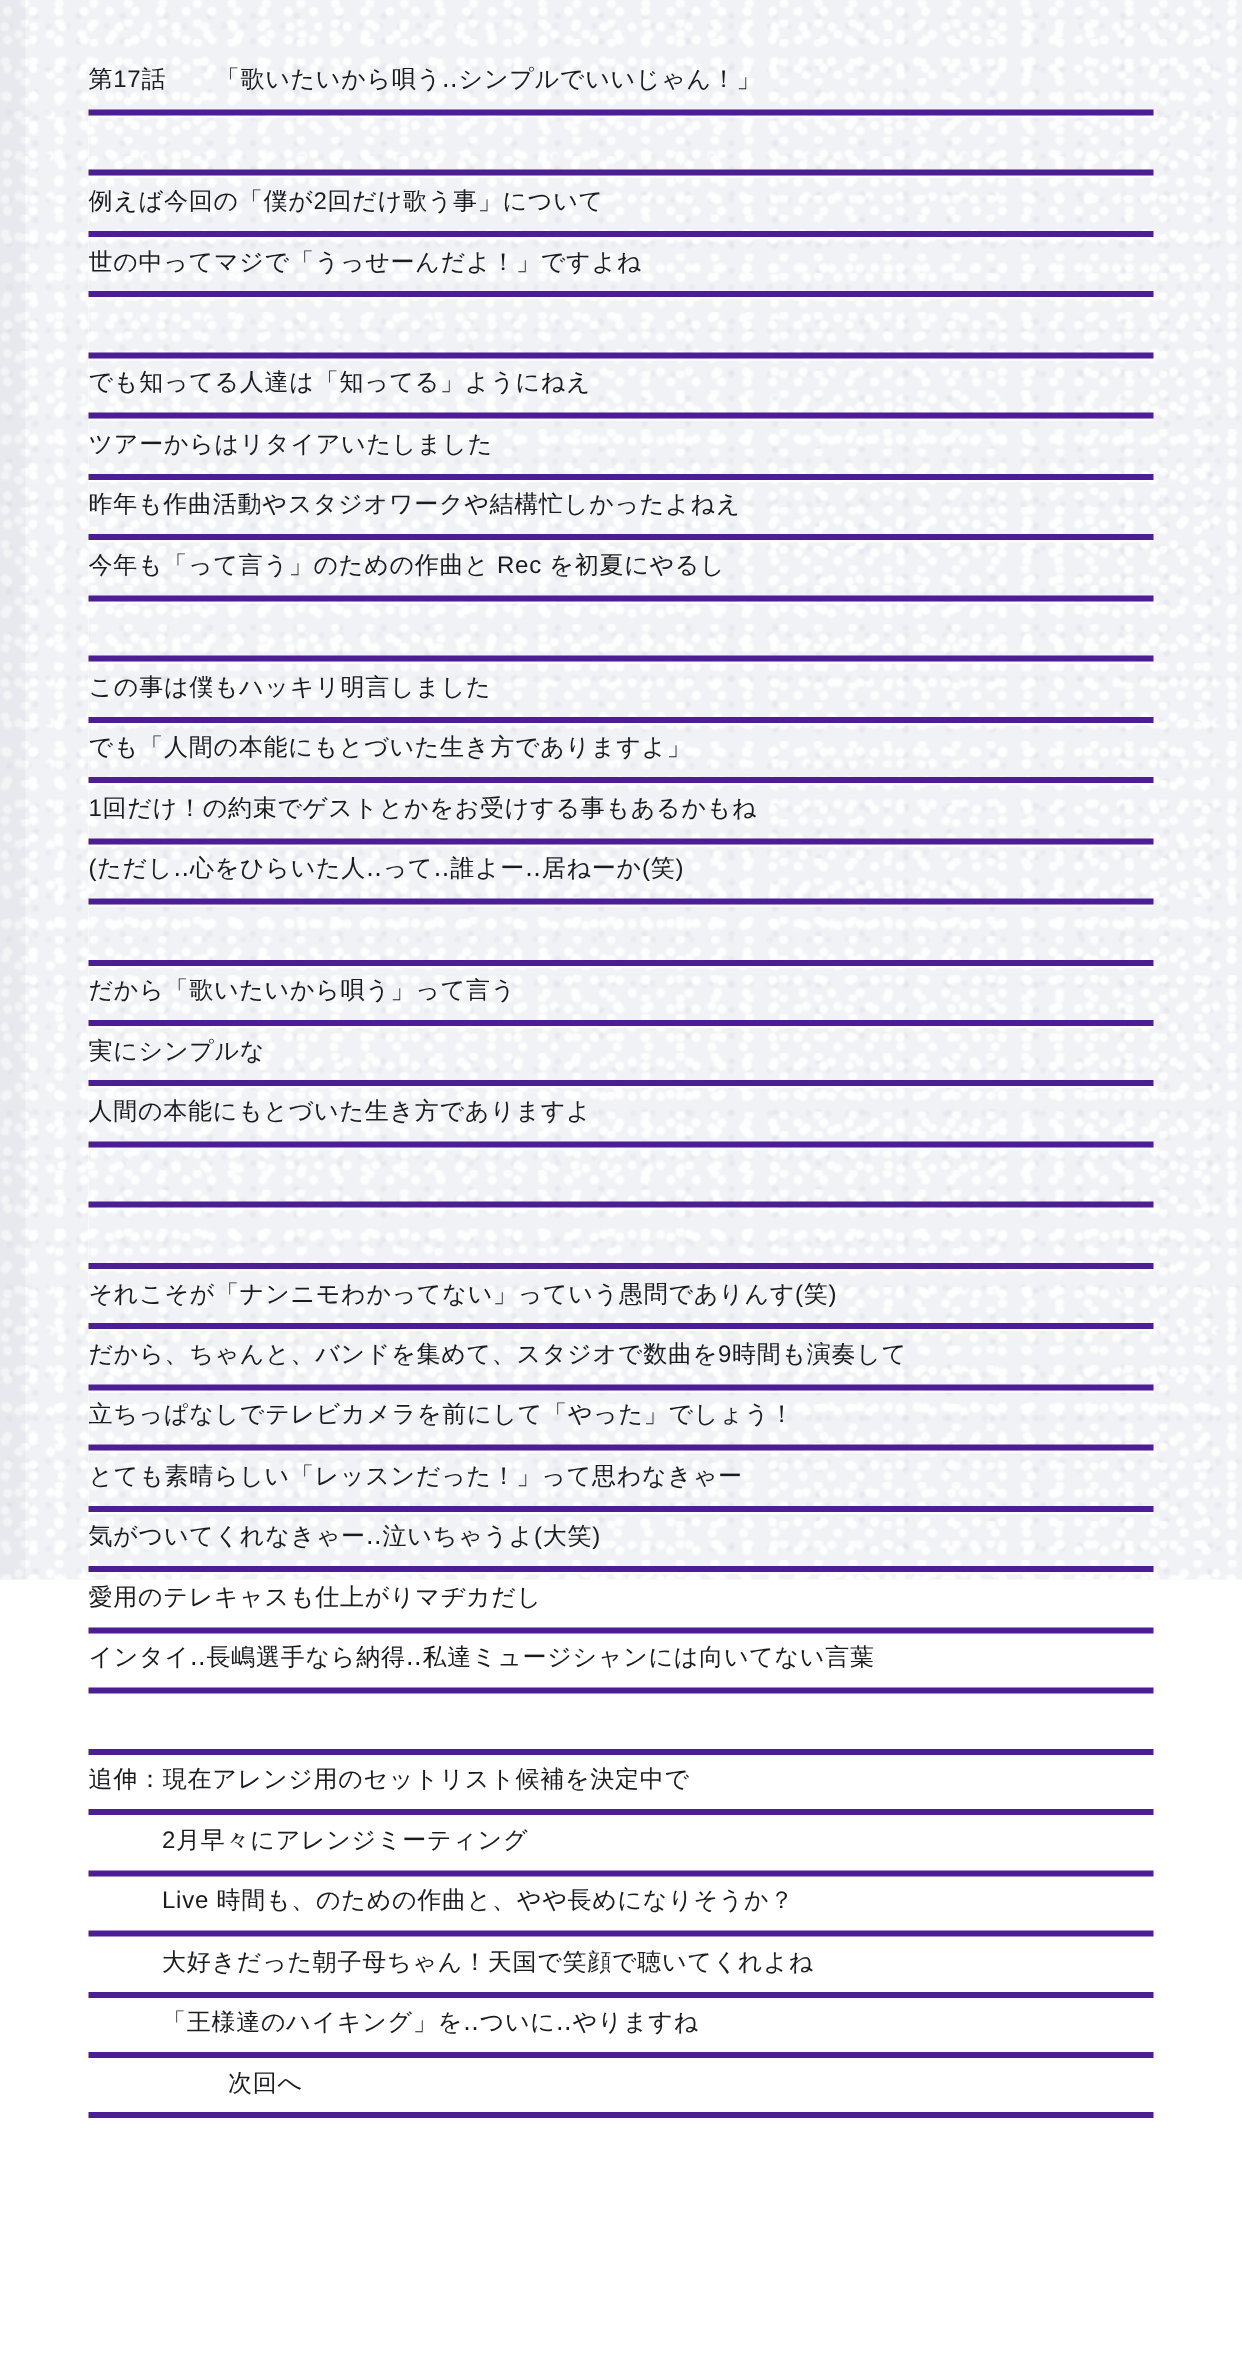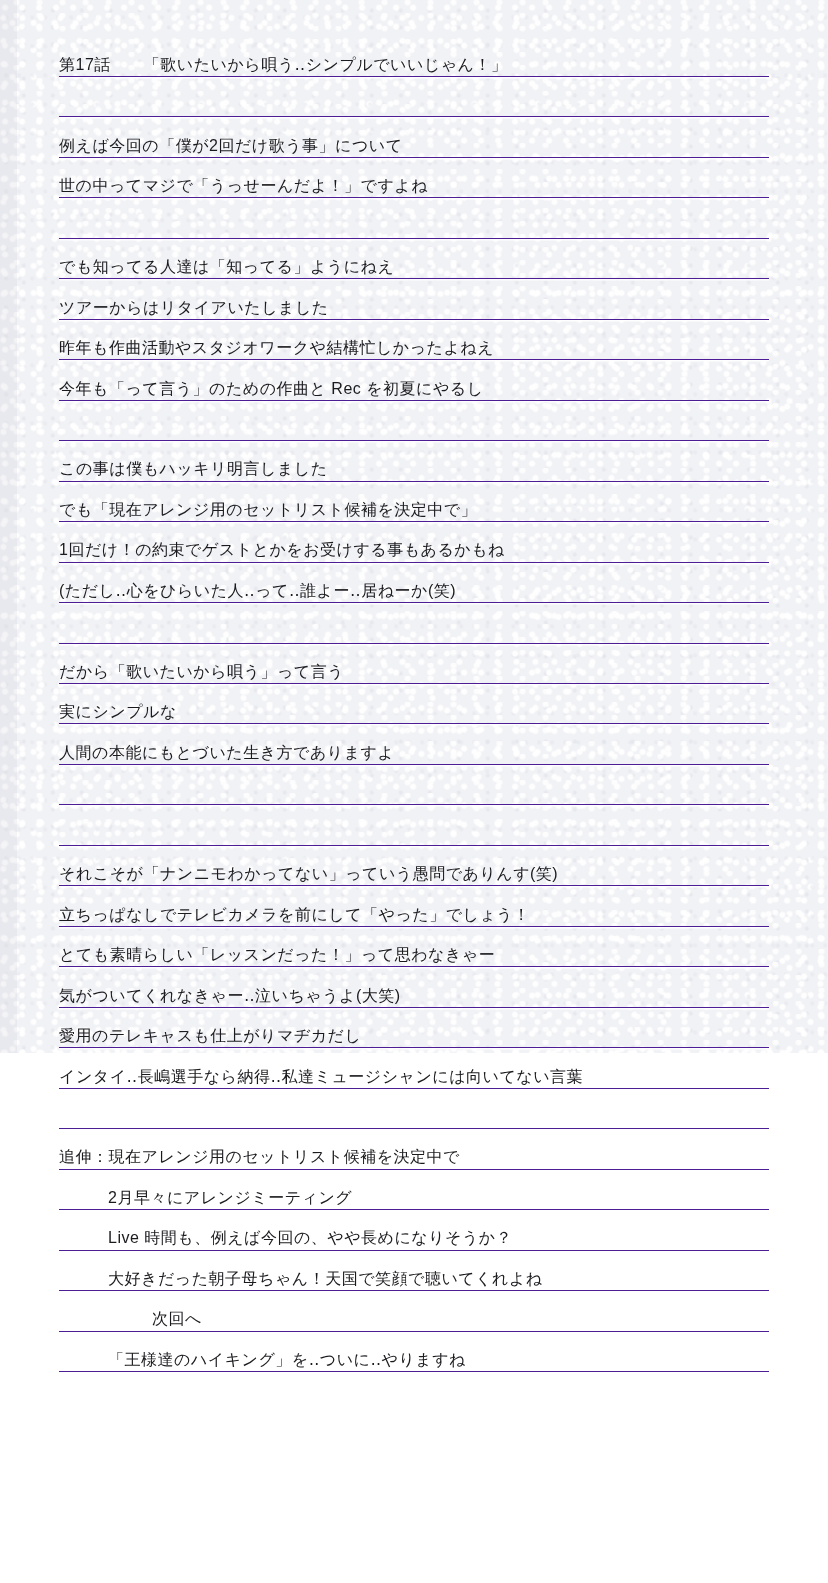--- a/index.html
+++ b/index.html
@@ -41,22 +41,22 @@
   }
   .sheet {
     position: relative;
     margin: 36.5px 0 0 59px;
     width: 710px;
   }
   .row {
     box-sizing: border-box;
     height: 40.47px;
     display: flex;
-    align-items: flex-end;
-    border-bottom: 1px solid #4c1d95;
+    align-items: center;
+    border-bottom: 4px solid #4c1d95;
     box-shadow: 0 1.5px 0 rgba(255,255,255,0.9);
   }
   .row .line-text {
     font-size: 16px;
     line-height: 1.2;
     letter-spacing: 0.5px;
     color: #1b1b1f;
     white-space: pre;
     padding-bottom: 2px;
   }
@@ -91,21 +91,21 @@
       <span class="line-text">昨年も作曲活動やスタジオワークや結構忙しかったよねえ</span>
     </div>
     <div class="row indent-0">
       <span class="line-text">今年も「って言う」のための作曲と Rec を初夏にやるし</span>
     </div>
     <div class="row indent-0"></div>
     <div class="row indent-0">
       <span class="line-text">この事は僕もハッキリ明言しました</span>
     </div>
     <div class="row indent-0">
-      <span class="line-text">でも「現在アレンジ用のセットリスト候補を決定中で」</span>
+      <span class="line-text">でも「人間の本能にもとづいた生き方でありますよ」</span>
     </div>
     <div class="row indent-0">
       <span class="line-text">1回だけ！の約束でゲストとかをお受けする事もあるかもね</span>
     </div>
     <div class="row indent-0">
       <span class="line-text">(ただし‥心をひらいた人‥って‥誰よー‥居ねーか(笑)</span>
     </div>
     <div class="row indent-0"></div>
     <div class="row indent-0">
       <span class="line-text">だから「歌いたいから唄う」って言う</span>
@@ -113,20 +113,23 @@
     <div class="row indent-0">
       <span class="line-text">実にシンプルな</span>
     </div>
     <div class="row indent-0">
       <span class="line-text">人間の本能にもとづいた生き方でありますよ</span>
     </div>
     <div class="row indent-0"></div>
     <div class="row indent-0"></div>
     <div class="row indent-0">
       <span class="line-text">それこそが「ナンニモわかってない」っていう愚問でありんす(笑)</span>
+    </div>
+    <div class="row indent-0">
+      <span class="line-text">だから、ちゃんと、バンドを集めて、スタジオで数曲を9時間も演奏して</span>
     </div>
     <div class="row indent-0">
       <span class="line-text">立ちっぱなしでテレビカメラを前にして「やった」でしょう！</span>
     </div>
     <div class="row indent-0">
       <span class="line-text">とても素晴らしい「レッスンだった！」って思わなきゃー</span>
     </div>
     <div class="row indent-0">
       <span class="line-text">気がついてくれなきゃー‥泣いちゃうよ(大笑)</span>
     </div>
@@ -137,24 +140,24 @@
       <span class="line-text">インタイ‥長嶋選手なら納得‥私達ミュージシャンには向いてない言葉</span>
     </div>
     <div class="row indent-0"></div>
     <div class="row indent-0">
       <span class="line-text">追伸：現在アレンジ用のセットリスト候補を決定中で</span>
     </div>
     <div class="row indent-1">
       <span class="line-text">2月早々にアレンジミーティング</span>
     </div>
     <div class="row indent-1">
-      <span class="line-text">Live 時間も、例えば今回の、やや長めになりそうか？</span>
+      <span class="line-text">Live 時間も、のための作曲と、やや長めになりそうか？</span>
     </div>
     <div class="row indent-1">
       <span class="line-text">大好きだった朝子母ちゃん！天国で笑顔で聴いてくれよね</span>
     </div>
+    <div class="row indent-1">
+      <span class="line-text">「王様達のハイキング」を‥ついに‥やりますね</span>
+    </div>
     <div class="row indent-2">
       <span class="line-text">次回へ</span>
-    </div>
-    <div class="row indent-1">
-      <span class="line-text">「王様達のハイキング」を‥ついに‥やりますね</span>
     </div>
   </div>
 
 </body></html>

